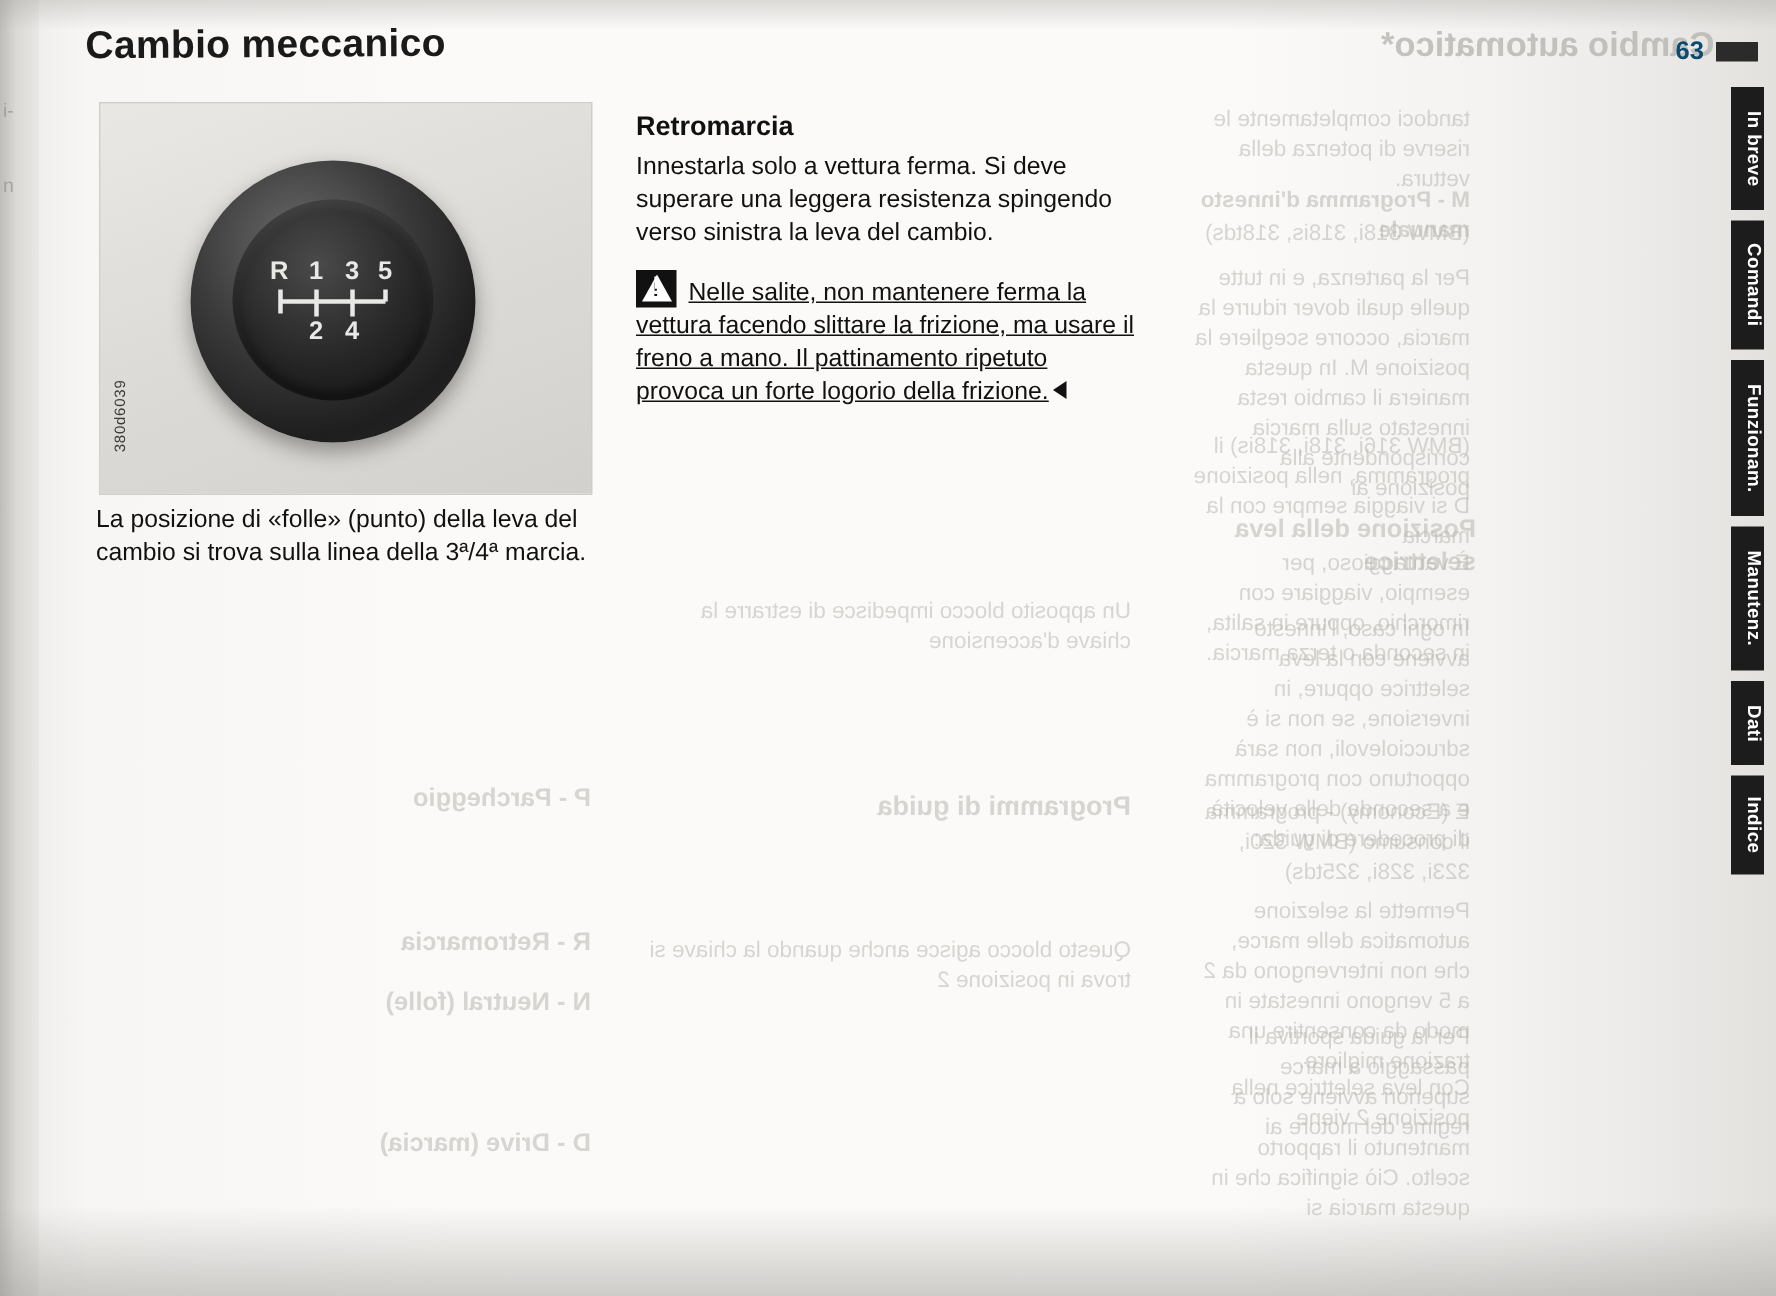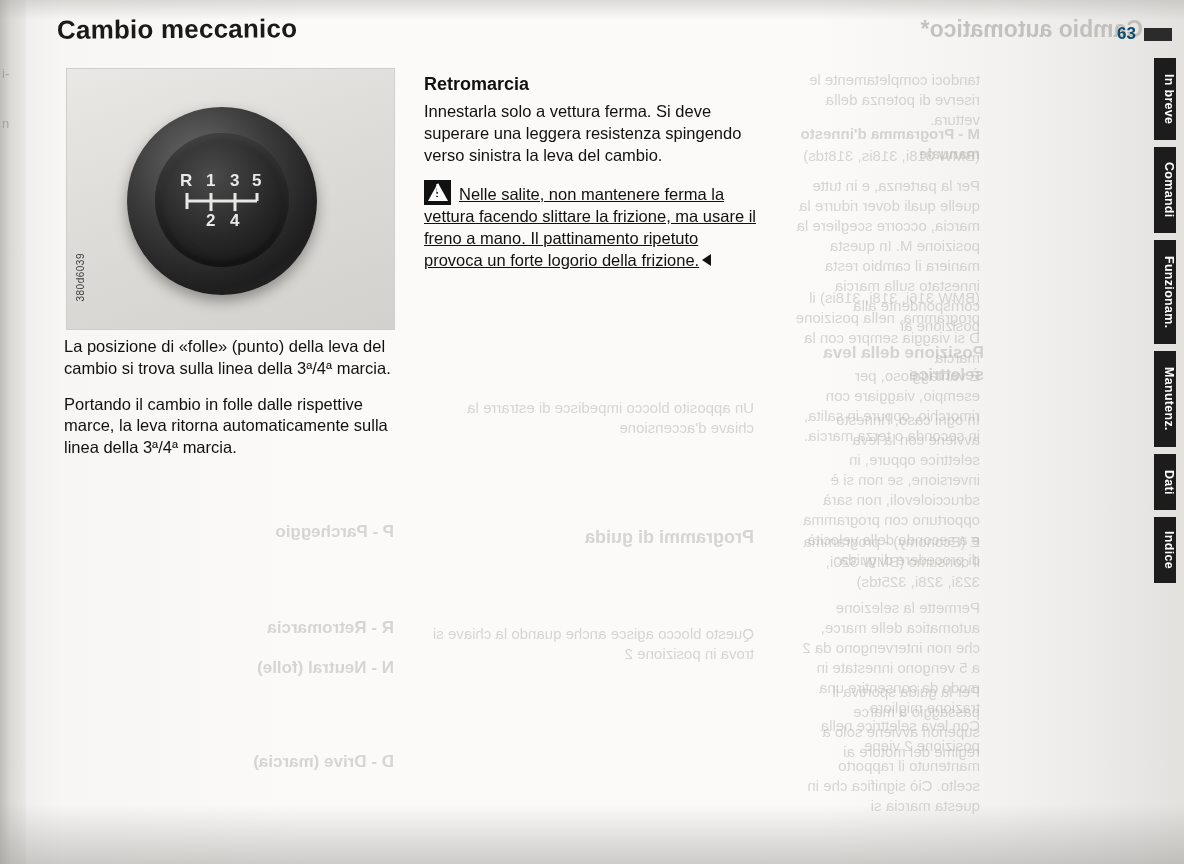--- a/index.html
+++ b/index.html
@@ -301,21 +301,20 @@
         <span class="gear-label" style="left:97px; top:38px;">5</span>
         <span class="gear-label" style="left:51px; top:78px;">2</span>
         <span class="gear-label" style="left:75px; top:78px;">4</span>
       </div>
     </div>
     <div class="fig-code">380d6039</div>
   </div>
 
   <div class="col col-left">
     <p>La posizione di «folle» (punto) della leva del cambio si trova sulla linea della 3ª/4ª marcia.</p>
-    <p>Portando il cambio in folle dalle rispettive marce, la leva ritorna automaticamente sulla linea della 3ª/4ª marcia.</p>
   </div>
 
   <div class="col col-mid">
     <h3>Retromarcia</h3>
     <p>Innestarla solo a vettura ferma. Si deve superare una leggera resistenza spingendo verso sinistra la leva del cambio.</p>
 
 
     <div class="warn-block" style="margin-top:8px;text-decoration:underline;">
       <span class="warn-icon"><span class="tri"></span></span><span style="font-size:16.5px; line-height:1.32;">Nelle salite, non mantenere ferma la vettura facendo slittare la frizione, ma usare il freno a mano. Il pattinamento ripetuto provoca un forte logorio della frizione.</span><span class="arrow-left"></span>
     </div>

